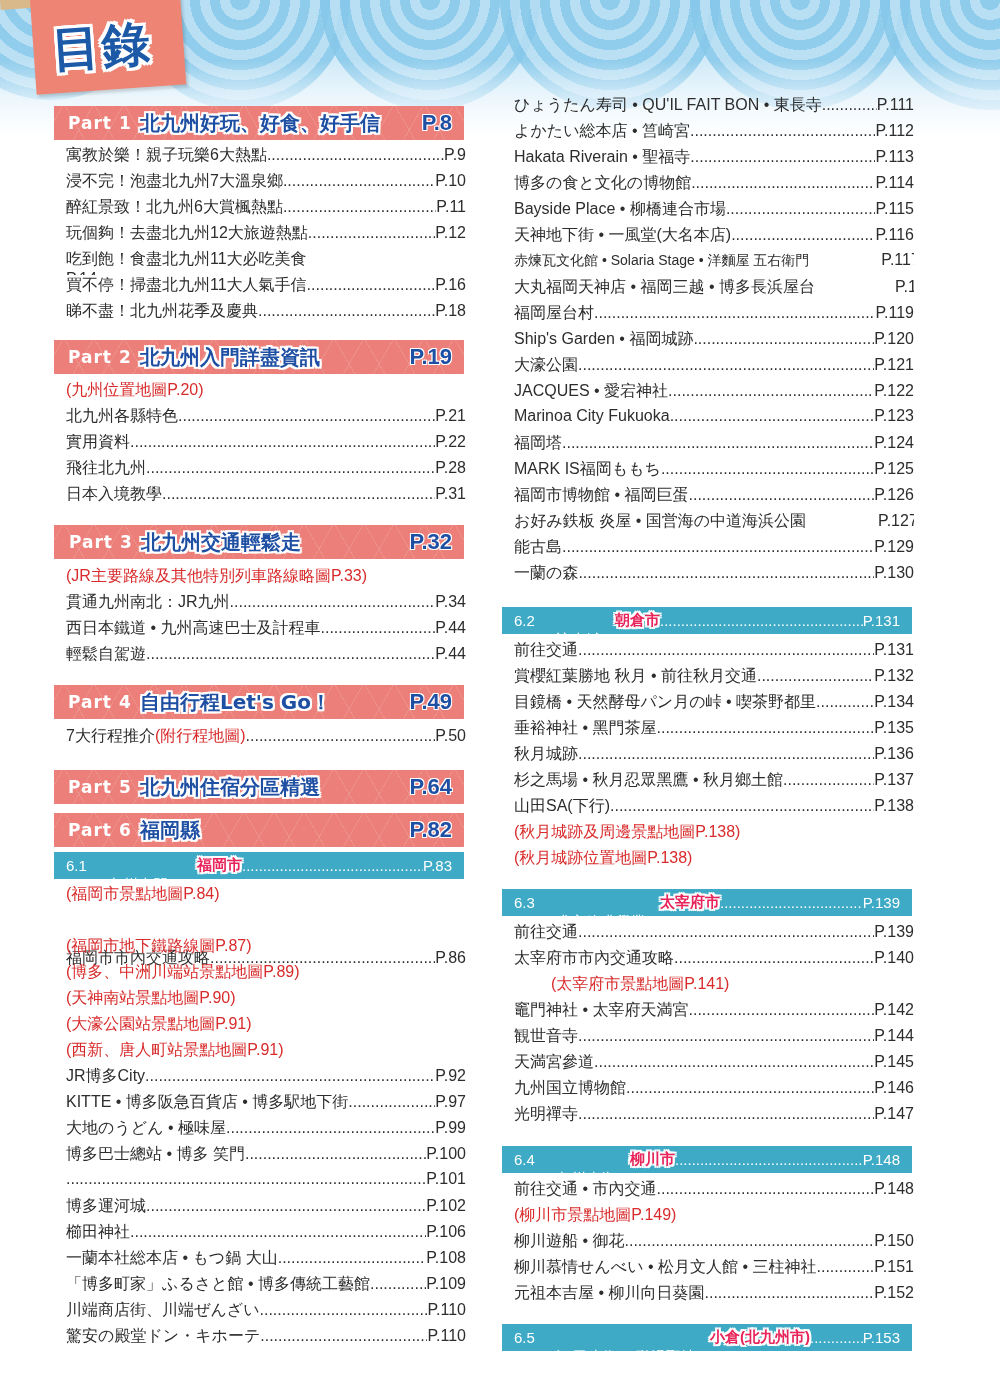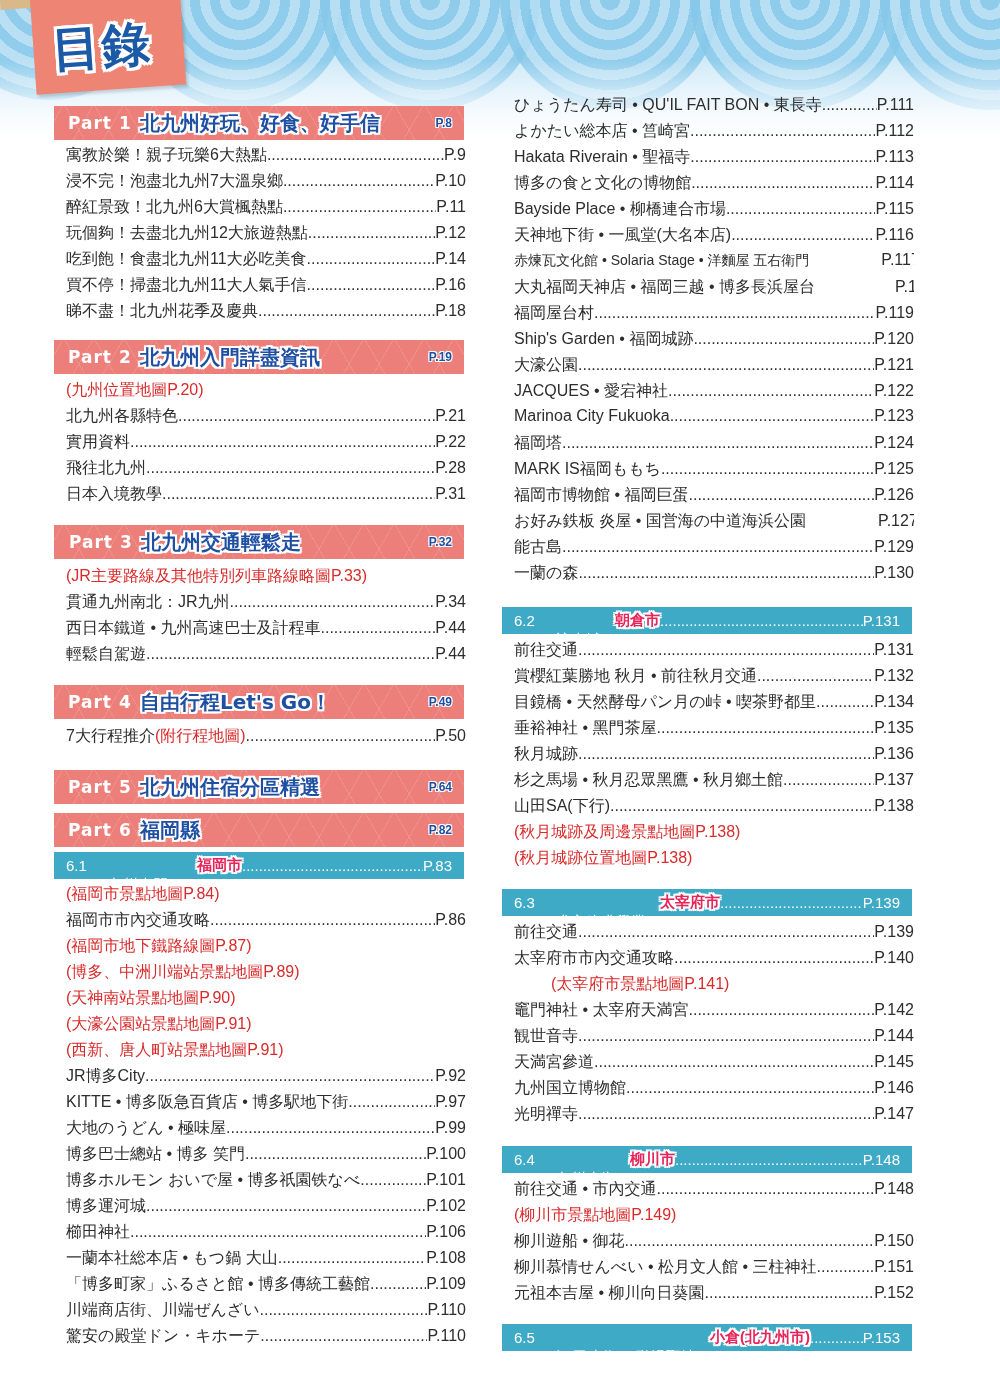--- a/index.html
+++ b/index.html
@@ -55,21 +55,21 @@
   .part-label {
     color: #ffffff; font-weight: bold; font-size: 17px; letter-spacing: 1px; width: 72px; flex: none;
     font-family: "DejaVu Sans", sans-serif;
   }
   .part-title {
     color: #1f4fa3; font-weight: bold; font-size: 20px; flex: 1;
     font-family: "DejaVu Sans", sans-serif;
     text-shadow: -2px -2px 0 #fff, 2px -2px 0 #fff, -2px 2px 0 #fff, 2px 2px 0 #fff, 0 2px 0 #fff, 0 -2px 0 #fff, 2px 0 0 #fff, -2px 0 0 #fff;
   }
   .part-page {
-    color: #1f4fa3; font-weight: bold; font-size: 12px;
+    color: #1f4fa3; font-weight: bold; font-size: 22px;
     text-shadow: -1px -1px 0 #fff, 1px -1px 0 #fff, -1px 1px 0 #fff, 1px 1px 0 #fff;
   }
 
   .sub-band {
     position: absolute; height: 27px; width: 410px; background: #3eaac6;
     display: flex; align-items: center; padding: 0 12px; color: #ffffff; font-size: 15px;
     white-space: nowrap; overflow: hidden;
   }
   .sub-num { width: 42px; flex: none; }
   .sub-title { margin-right: 14px; margin-top: 39px; }
@@ -129,21 +129,21 @@
   <div class="entry" style="top:197px;">
       <span class="entry-title">醉紅景致！北九州6大賞楓熱點</span>
       <span class="entry-dots"></span>
       <span class="entry-page">P.11</span>
     </div>
   <div class="entry" style="top:223px;">
       <span class="entry-title">玩個夠！去盡北九州12大旅遊熱點</span>
       <span class="entry-dots"></span>
       <span class="entry-page">P.12</span>
     </div>
-  <div class="entry" style="top:249px;">
+  <div class="entry" style="top:249px;flex-direction:column;">
       <span class="entry-title">吃到飽！食盡北九州11大必吃美食</span>
       <span class="entry-dots"></span>
       <span class="entry-page">P.14</span>
     </div>
   <div class="entry" style="top:275px;">
       <span class="entry-title">買不停！掃盡北九州11大人氣手信</span>
       <span class="entry-dots"></span>
       <span class="entry-page">P.16</span>
     </div>
   <div class="entry" style="top:301px;">
@@ -231,21 +231,21 @@
   <div class="sub-band" style="top:852px;">
     <span class="sub-num">6.1</span>
     <span class="sub-title">九州大門口</span>
     <span class="sub-city">福岡市</span>
     <span class="sub-dots"></span>
     <span class="sub-page">P.83</span>
   </div>
   <div class="entry map" style="top:884px;">
       <span class="entry-title">(福岡市景點地圖P.84)</span>
     </div>
-  <div class="entry" style="top:910px;">
+  <div class="entry" style="top:948px;">
       <span class="entry-title">福岡市市內交通攻略</span>
       <span class="entry-dots"></span>
       <span class="entry-page">P.86</span>
     </div>
   <div class="entry map" style="top:936px;">
       <span class="entry-title">(福岡市地下鐵路線圖P.87)</span>
     </div>
   <div class="entry map" style="top:962px;">
       <span class="entry-title">(博多、中洲川端站景點地圖P.89)</span>
     </div>
@@ -272,21 +272,20 @@
       <span class="entry-title">大地のうどん • 極味屋</span>
       <span class="entry-dots"></span>
       <span class="entry-page">P.99</span>
     </div>
   <div class="entry" style="top:1144px;">
       <span class="entry-title">博多巴士總站 • 博多 笑門</span>
       <span class="entry-dots"></span>
       <span class="entry-page">P.100</span>
     </div>
   <div class="entry" style="top:1170px;">
-      <span class="entry-title">博多ホルモン おいで屋 • 博多祇園铁なべ</span>
       <span class="entry-dots"></span>
       <span class="entry-page">P.101</span>
     </div>
   <div class="entry" style="top:1196px;">
       <span class="entry-title">博多運河城</span>
       <span class="entry-dots"></span>
       <span class="entry-page">P.102</span>
     </div>
   <div class="entry" style="top:1222px;">
       <span class="entry-title">櫛田神社</span>

